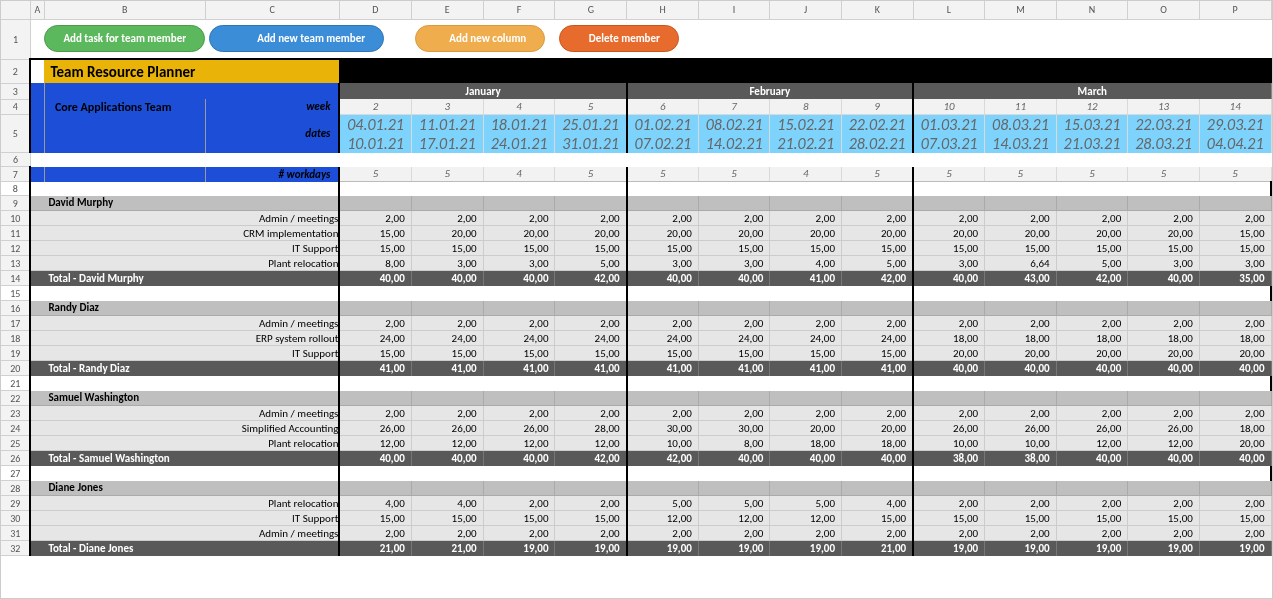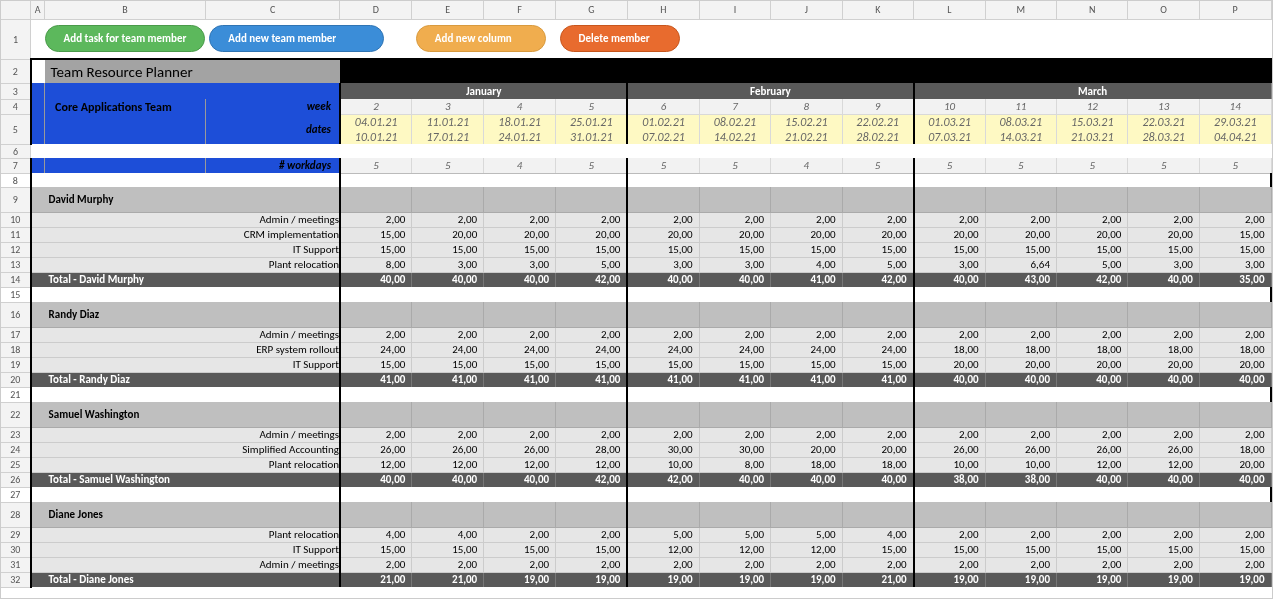--- a/index.html
+++ b/index.html
@@ -52,38 +52,38 @@
   
   .btnrow td { height: 40px; }
   .btn {
     display: inline-block;
     padding: 6px 18px;
     border-radius: 14px;
     color: #fff;
     font-size: 11px;
     font-weight: bold;
     cursor: pointer;
-    text-align: left;
+    text-align: right;
   }
   .btn-green  { background: #5cb85c; border: 1px solid #4a9a4a; }
   .btn-blue   { background: #3b8dd8; border: 1px solid #2f74b3; width: 175px; }
   .btn-orange { background: #f0ad4e; border: 1px solid #d89a3e; width: 130px;}
   .btn-red    { background: #e86b2e; border: 1px solid #c7561d; width: 120px;}
 
   
   .outerL { border-left: 2px solid #000; }
   .outerR { border-right: 2px solid #000; }
   .outerT { border-top: 2px solid #000; }
 
   .title-cell {
     font-size: 15px;
-    font-weight: normal;
+    font-weight: bold;
     padding-left: 6px;
     height: 24px;
-    background: #a3a3a3;
+    background: #eab308;
     margin-left: 28px;
   }
   .subtitle-cell {
     font-size: 12px;
     font-weight: bold;
     padding-left: 10px;
   }
   .rlabel {
     font-style: italic;
     font-weight: bold;
@@ -102,25 +102,25 @@
   .wk-hdr {
     background: #f2f2f2;
     text-align: center;
     font-style: italic;
     color: #666;
     height: 15px;
     border-right: 1px solid #d9d9d9;
     border-bottom: 1px solid #d9d9d9;
   }
   .date-hdr {
-    background: #fef9c3;
+    background: #7dd3fc;
     text-align: center;
     font-style: italic;
     color: #666;
-    font-size: 12px;
+    font-size: 16px;
     height: 15px;
     border-right: 1px solid #d9d9d9;
   }
   .wd-hdr {
     background: #f2f2f2;
     text-align: center;
     font-style: italic;
     color: #666;
     height: 15px;
     border-right: 1px solid #d9d9d9;
@@ -134,21 +134,21 @@
   
   .msplit { border-right: 2px solid #000 !important; }
 
   .spacer-row td { height: 10px; background:#fff; }
 
   
   .person-hdr {
     background: #bfbfbf;
     font-weight: bold;
     padding-left: 4px;
-    height: 25px;
+    height: 15px;
     border-bottom: 1px solid #aaa;
   }
   .person-hdr-data {
     background: #bfbfbf;
     height: 15px;
     border-bottom: 1px solid #aaa;
     border-right: 1px solid #aaa;
   }
 
   .task-label {

